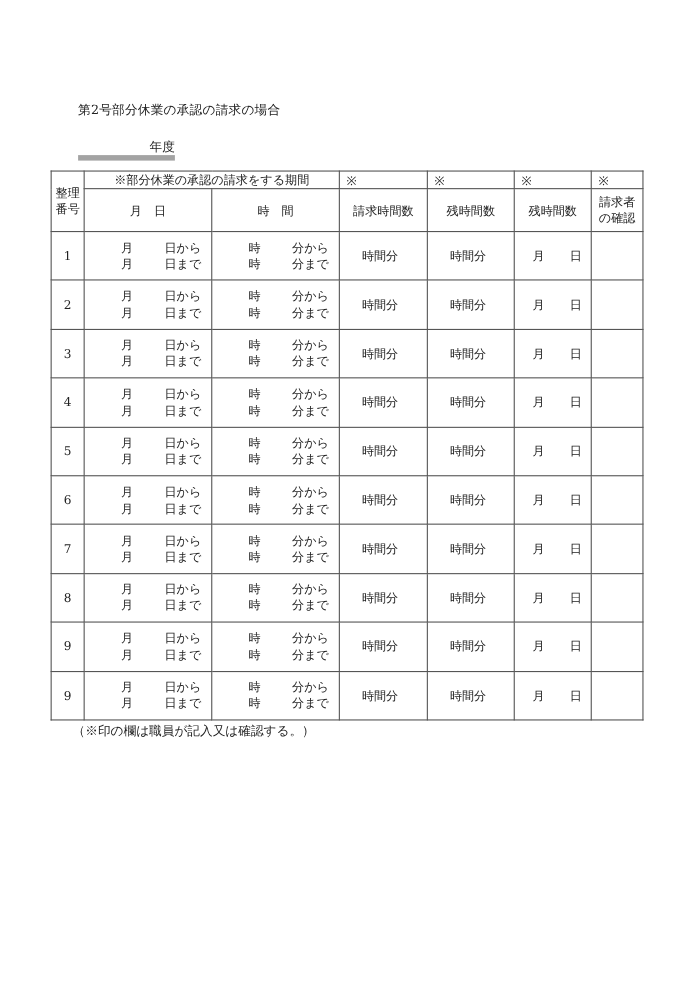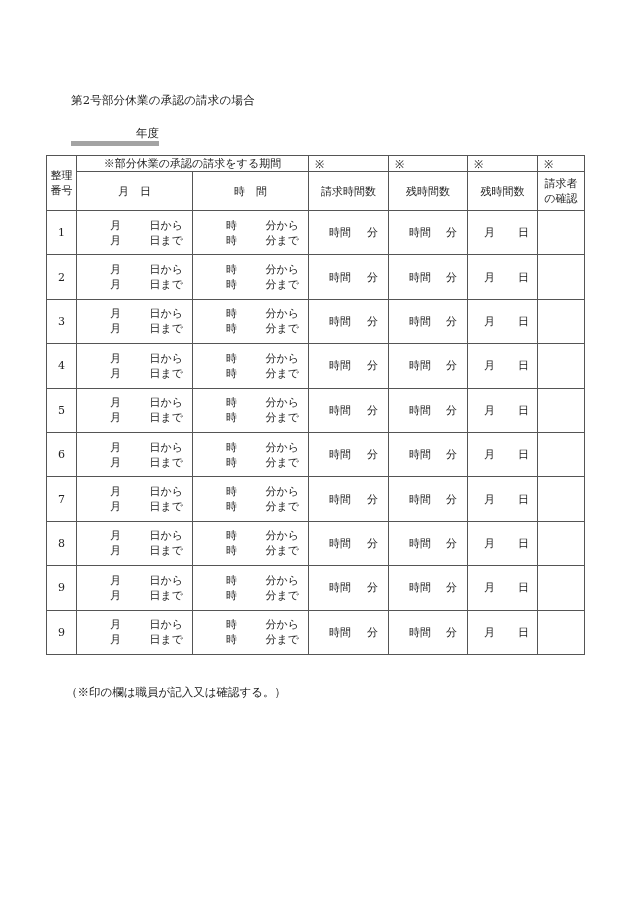--- a/index.html
+++ b/index.html
@@ -8,23 +8,23 @@
   .year { position:absolute; left:71px; top:126px; width:88px; border-bottom:5px solid #a3a3a3; font-size:11.5px; text-align:right; height:15px; line-height:15px; }
   table { position:absolute; left:46px; top:155px; border-collapse:collapse; table-layout:fixed; font-size:11px; }
   td { border:1px solid #555; padding:0; text-align:center; vertical-align:middle; }
   .h1 td { height:15px; }
   .h2 td { height:38px; }
   .row td { height:43.4px; }
   .mark { text-align:left; padding-left:6px; }
   .pair { display:grid; grid-template-columns: 1fr 1fr; line-height:15px; }
   .pair span:first-child { text-align:left; padding-left:33px; }
   .pair span:last-child { text-align:center; padding-left:6px; }
-  .hm { display:flex; justify-content:space-between; padding:0 10px 0 20px; }
+  .hm { display:flex; justify-content:flex-start; padding:0 10px 0 20px; }
   .md { display:flex; justify-content:space-between; padding:0 8px 0 16px; }
-  .note { position:absolute; left:66px; top:685px; font-size:11.5px; }
+  .note { position:absolute; left:66px; top:657px; font-size:11.5px; }
   .hdr-small { line-height:15px; }
 </style>
 </head>
 <body>
 
 <div class="title">第2号部分休業の承認の請求の場合</div>
 <div class="year"><span>年度</span></div>
 
 <table>
   <colgroup>

